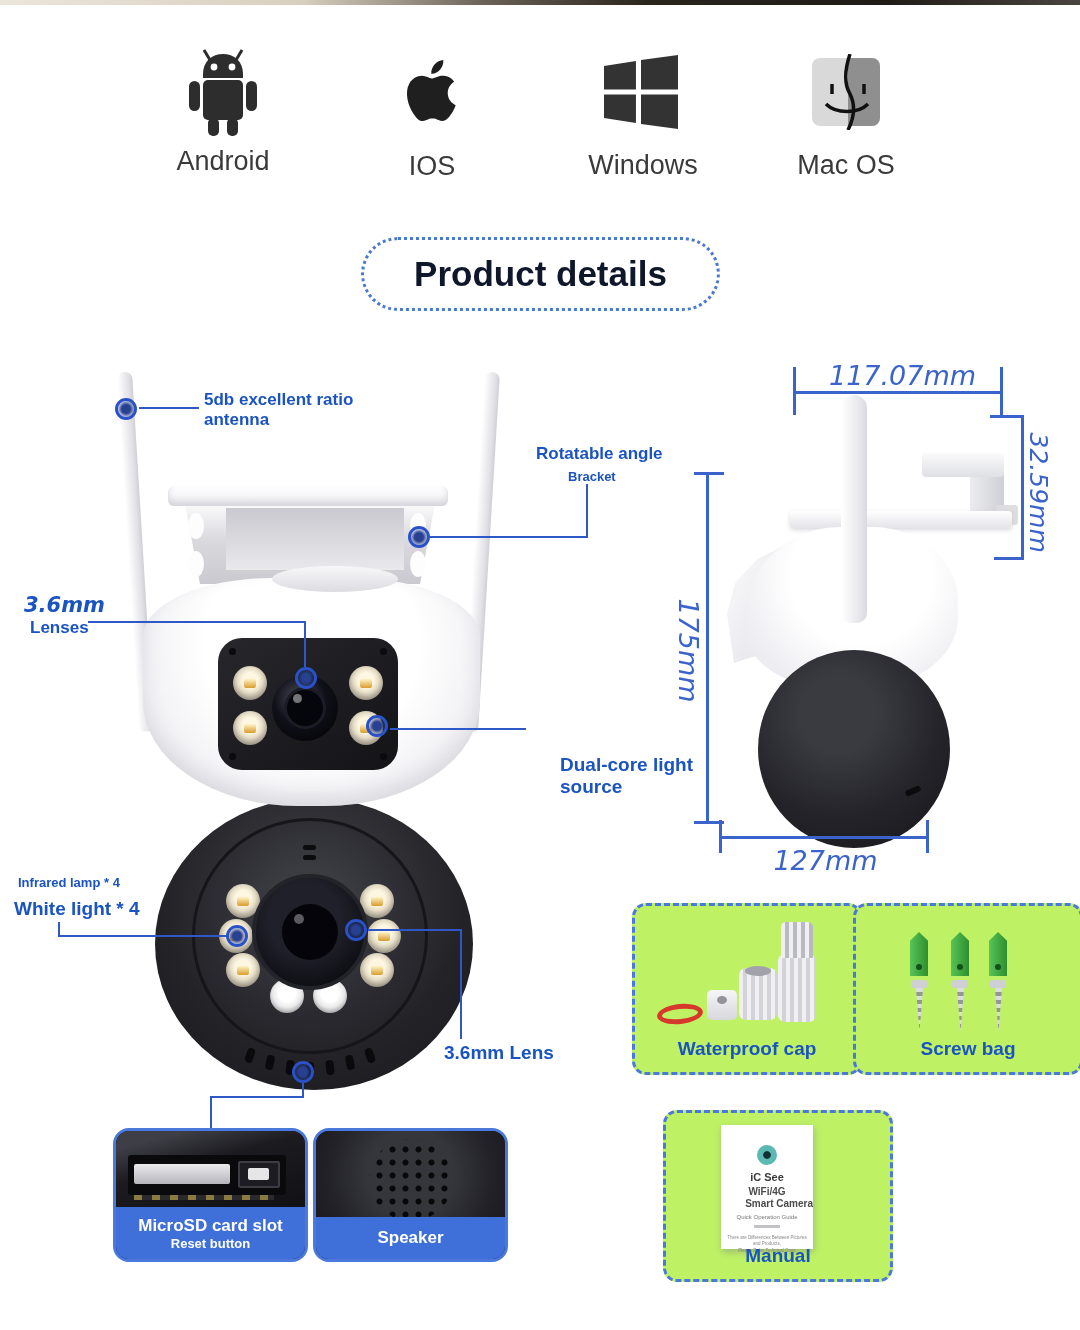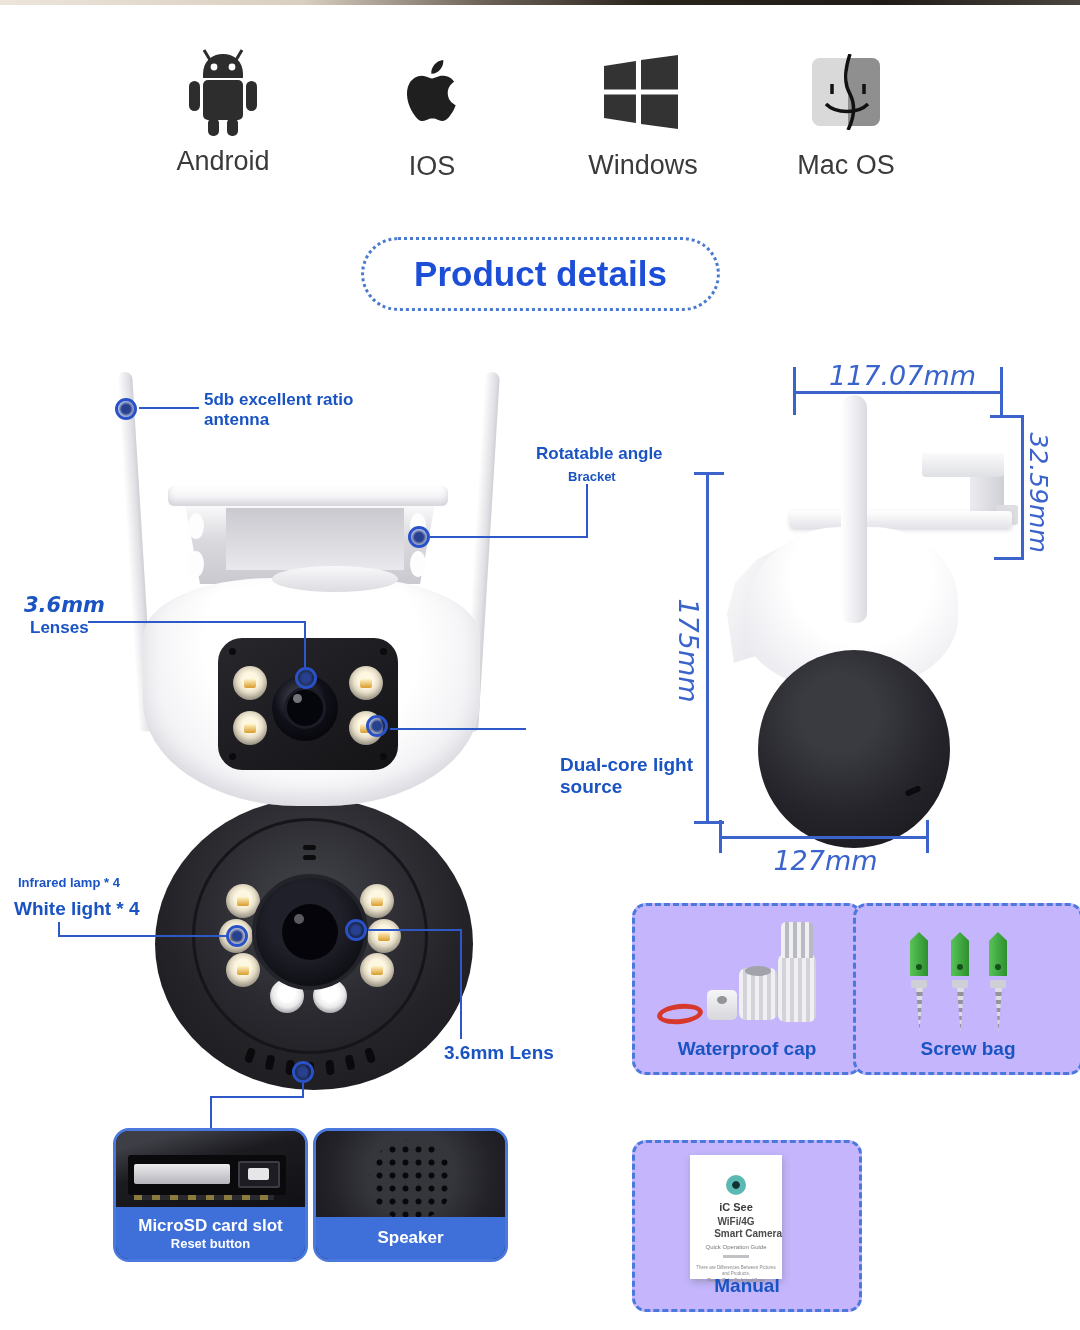--- a/index.html
+++ b/index.html
@@ -24,21 +24,21 @@
        background:linear-gradient(#fff3c8,#d99c2b);}
   .led.bright{background:radial-gradient(circle at 50% 42%, #ffffff 0 32%, #e9e9ea 55%, #97979c 80%, #4c4c52);}
   .vent{position:absolute;width:8px;height:15px;border-radius:4px;background:#0a0a0c;}
   .screw{position:absolute;width:7px;height:7px;border-radius:50%;background:#0b0b0e;}
   
   .photo-card{position:absolute;width:195px;height:134px;border:3px solid #4a78dd;border-radius:16px;
               overflow:hidden;box-sizing:border-box;background:#17171a;}
   .caption{position:absolute;left:0;right:0;bottom:0;background:#3f6fd8;color:#ffffff;
            display:flex;flex-direction:column;align-items:center;justify-content:center;}
   .acc-card{position:absolute;width:230px;height:172px;border:3px dashed #4a78dd;border-radius:14px;
-            box-sizing:border-box;background:#c4b5fd;}
+            box-sizing:border-box;background:#bef264;}
   .acc-label{position:absolute;left:0;right:0;bottom:12px;text-align:center;color:#1a53c2;
              font-weight:bold;font-size:19px;}
   .dots{background-image:radial-gradient(#08080a 2.6px, rgba(0,0,0,0) 3.4px);
         background-size:13px 13px;background-position:4px 4px;border-radius:50%;}
   .ribbed{background:repeating-linear-gradient(90deg,#f0f0f3 0 4px,#d2d2d8 4px 8px);}
 </style>
 </head>
 <body>
 
 <div id="stage">
@@ -86,21 +86,21 @@
       <path d="M40 0 C34 18 34 30 40 40 C46 52 44 64 38 76" stroke="#111" stroke-width="3.5" fill="none"></path>
       <line x1="22" y1="30" x2="22" y2="40" stroke="#111" stroke-width="3.5"></line>
       <line x1="54" y1="30" x2="54" y2="40" stroke="#111" stroke-width="3.5"></line>
       <path d="M16 50 C26 60 48 60 58 50" stroke="#111" stroke-width="3.5" fill="none"></path>
     </svg>
     <div class="plat-label" style="left:786px;top:130px;width:120px;">Mac OS</div>
   </div>
 
   <div class="abs" style="left:361px;top:237px;width:359px;height:74px;border:3px dotted #4a7ad0;border-radius:42px;
               display:flex;align-items:center;justify-content:center;box-sizing:border-box;">
-    <span style="font-size:35px;font-weight:bold;color:#1d4ed8;">Product details</span>
+    <span style="font-size:35px;font-weight:bold;color:#0f172a;">Product details</span>
   </div>
 
   <div class="abs" style="left:117px;top:372px;width:15px;height:360px;border-radius:8px 8px 5px 5px;
               background:linear-gradient(90deg,#ffffff,#e2e2e7 70%,#cfcfd5);transform:rotate(-3.5deg);transform-origin:top center;z-index:1;"></div>
   <div class="abs" style="left:485px;top:372px;width:15px;height:360px;border-radius:8px 8px 5px 5px;
               background:linear-gradient(90deg,#ffffff,#e2e2e7 70%,#cfcfd5);transform:rotate(3.5deg);transform-origin:top center;z-index:1;"></div>
 
   <div class="abs" style="left:168px;top:486px;width:280px;height:20px;border-radius:6px;z-index:3;
               background:linear-gradient(#ffffff,#ececf0);box-shadow:inset 0 -4px 6px #d4d4da;"></div>
   <div class="abs" style="left:185px;top:504px;width:250px;height:80px;z-index:2;
@@ -312,21 +312,21 @@
     <div class="abs" style="left:139px;top:58px;width:6px;height:6px;border-radius:50%;background:#14501a;"></div>
     <div class="abs" style="left:55px;top:74px;width:16px;height:8px;border-radius:2px;background:#cfcfd6;"></div>
     <div class="abs" style="left:60px;top:82px;width:7px;height:44px;clip-path:polygon(0 0,100% 0,50% 100%);background:repeating-linear-gradient(0deg,#dcdce1 0 4px,#94949c 4px 8px);"></div>
     <div class="abs" style="left:96px;top:74px;width:16px;height:8px;border-radius:2px;background:#cfcfd6;"></div>
     <div class="abs" style="left:101px;top:82px;width:7px;height:44px;clip-path:polygon(0 0,100% 0,50% 100%);background:repeating-linear-gradient(0deg,#dcdce1 0 4px,#94949c 4px 8px);"></div>
     <div class="abs" style="left:134px;top:74px;width:16px;height:8px;border-radius:2px;background:#cfcfd6;"></div>
     <div class="abs" style="left:139px;top:82px;width:7px;height:44px;clip-path:polygon(0 0,100% 0,50% 100%);background:repeating-linear-gradient(0deg,#dcdce1 0 4px,#94949c 4px 8px);"></div>
     <div class="acc-label">Screw bag</div>
   </div>
 
-  <div class="acc-card" style="left:632px;top:1110px;margin-top:30px;">
+  <div class="acc-card" style="left:663px;top:1110px;">
     <div class="abs" style="left:55px;top:12px;width:92px;height:124px;background:#ffffff;box-shadow:1px 3px 7px rgba(120,120,130,.45);">
       <div class="abs" style="left:36px;top:20px;width:20px;height:20px;border-radius:50%;background:radial-gradient(circle,#103034 0 24%,#5bb8b2 30% 100%);"></div>
       <div class="abs" style="left:0;top:46px;width:100%;text-align:center;font-size:11px;font-weight:bold;color:#3a3a3a;">iC See</div>
       <div class="abs" style="left:0;top:61px;width:100%;text-align:center;font-size:10px;font-weight:bold;color:#4a4a4a;">WiFi/4G</div>
       <div class="abs" style="left:0;top:73px;width:100%;text-align:right;font-size:10px;font-weight:bold;color:#4a4a4a;">Smart Camera</div>
       <div class="abs" style="left:0;top:89px;width:100%;text-align:center;font-size:6px;color:#777;">Quick Operation Guide</div>
       <div class="abs" style="left:33px;top:100px;width:26px;height:3px;background:#c2c2c6;"></div>
       <div class="abs" style="left:2px;top:110px;width:88px;text-align:center;font-size:4.5px;color:#888;line-height:1.4;">
         <span>There are Differences Between Pictures and Products,</span><br><span>Please Refer To Actual Ones</span>
       </div>

